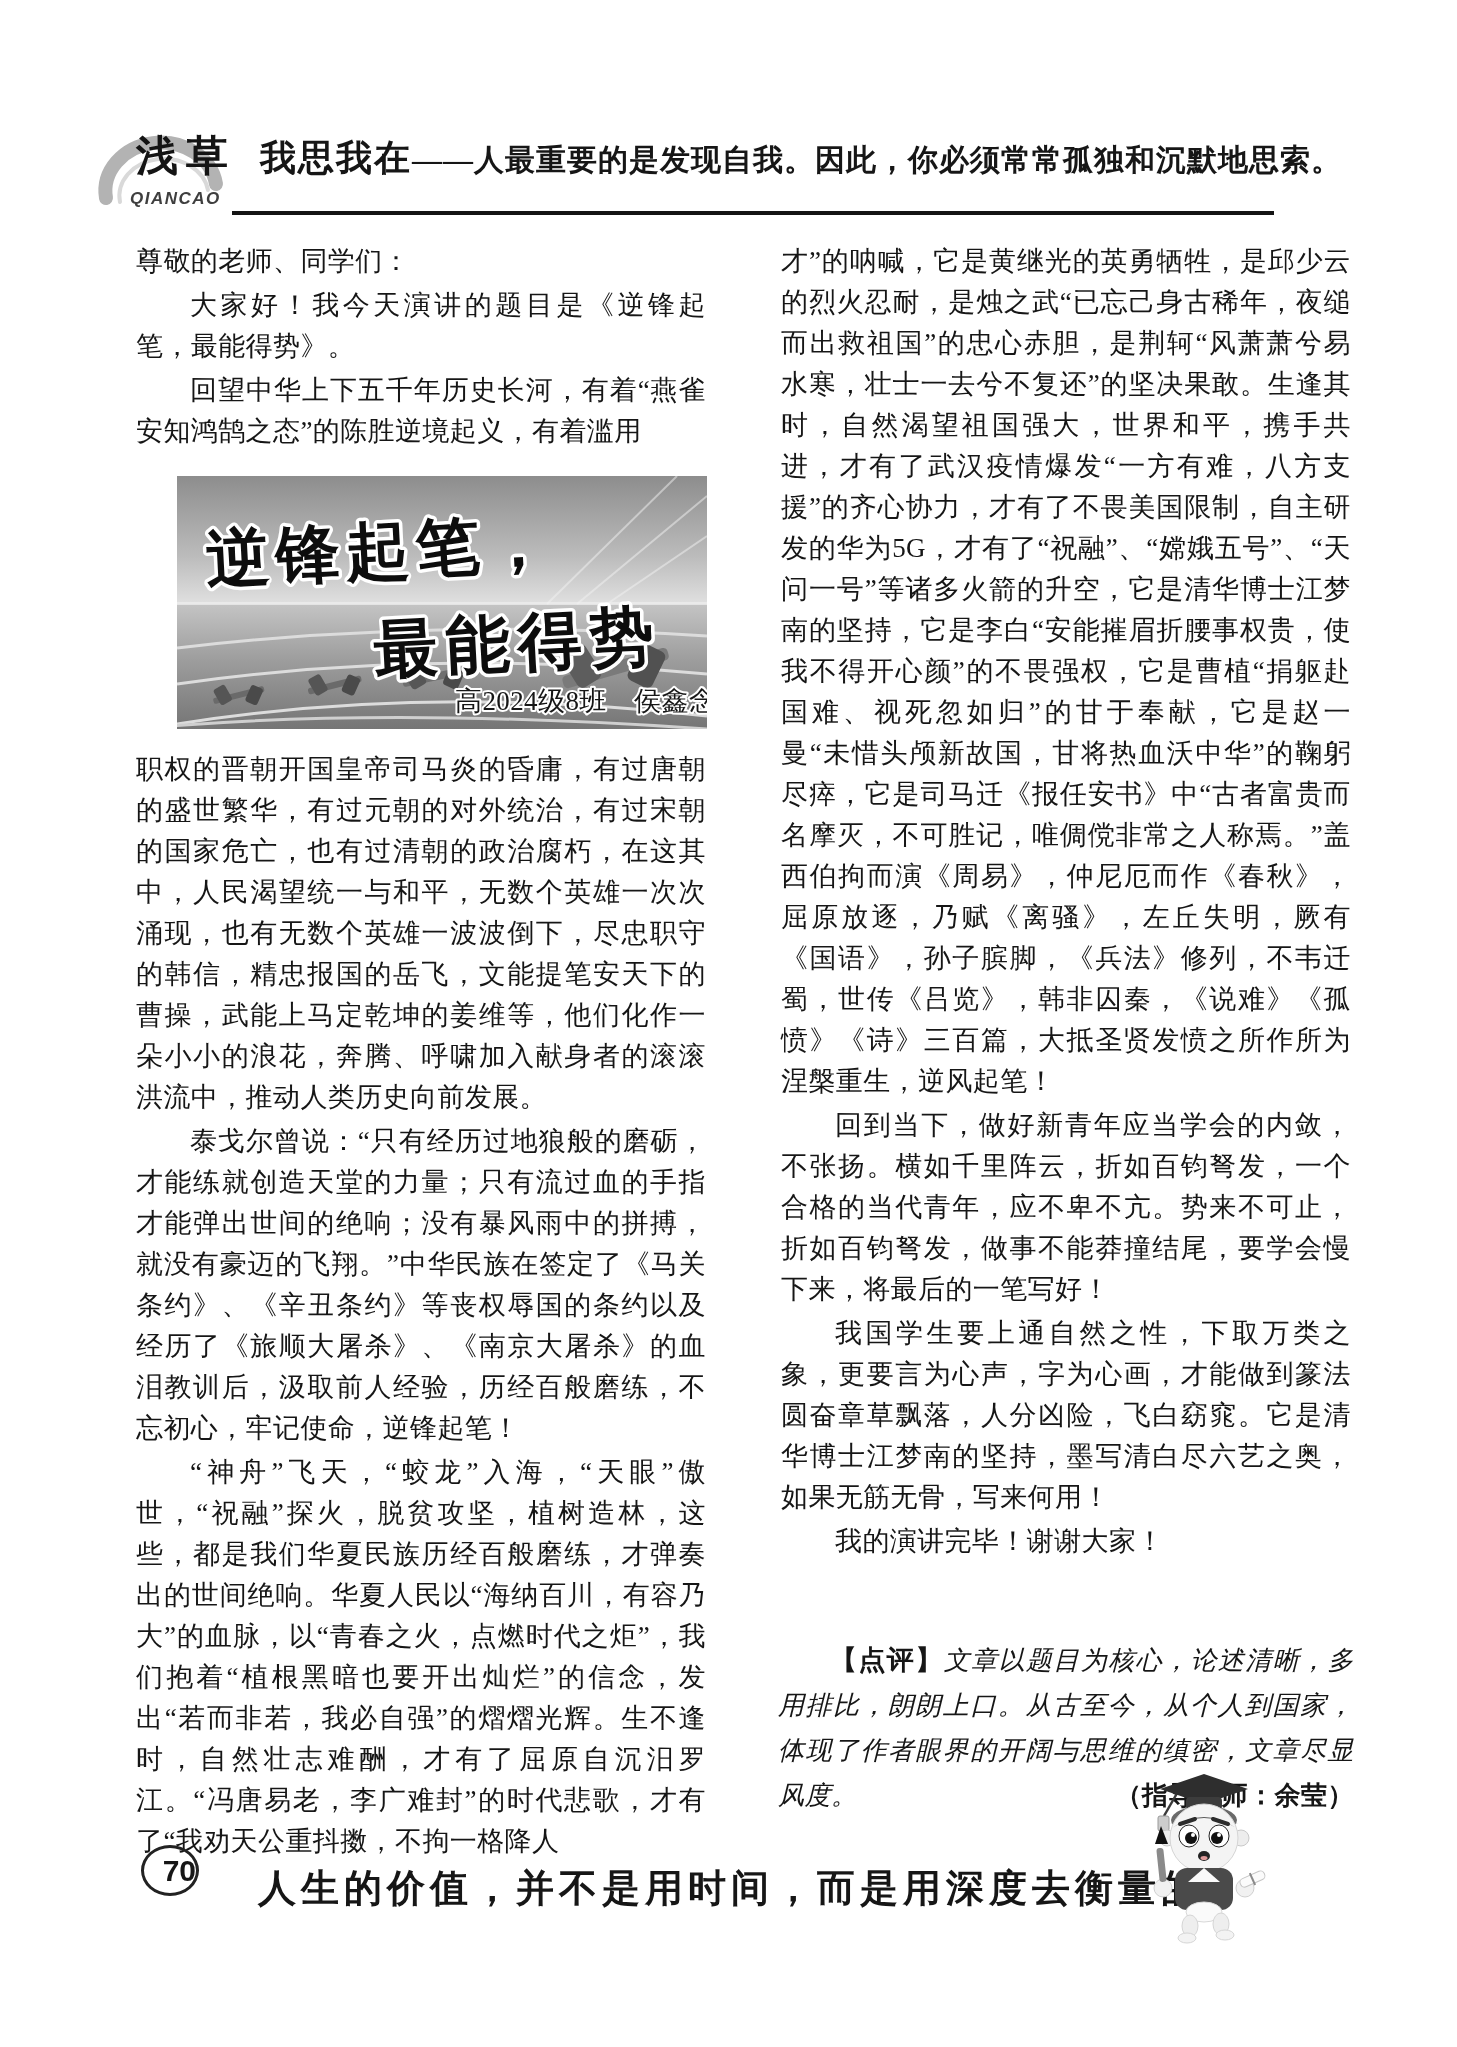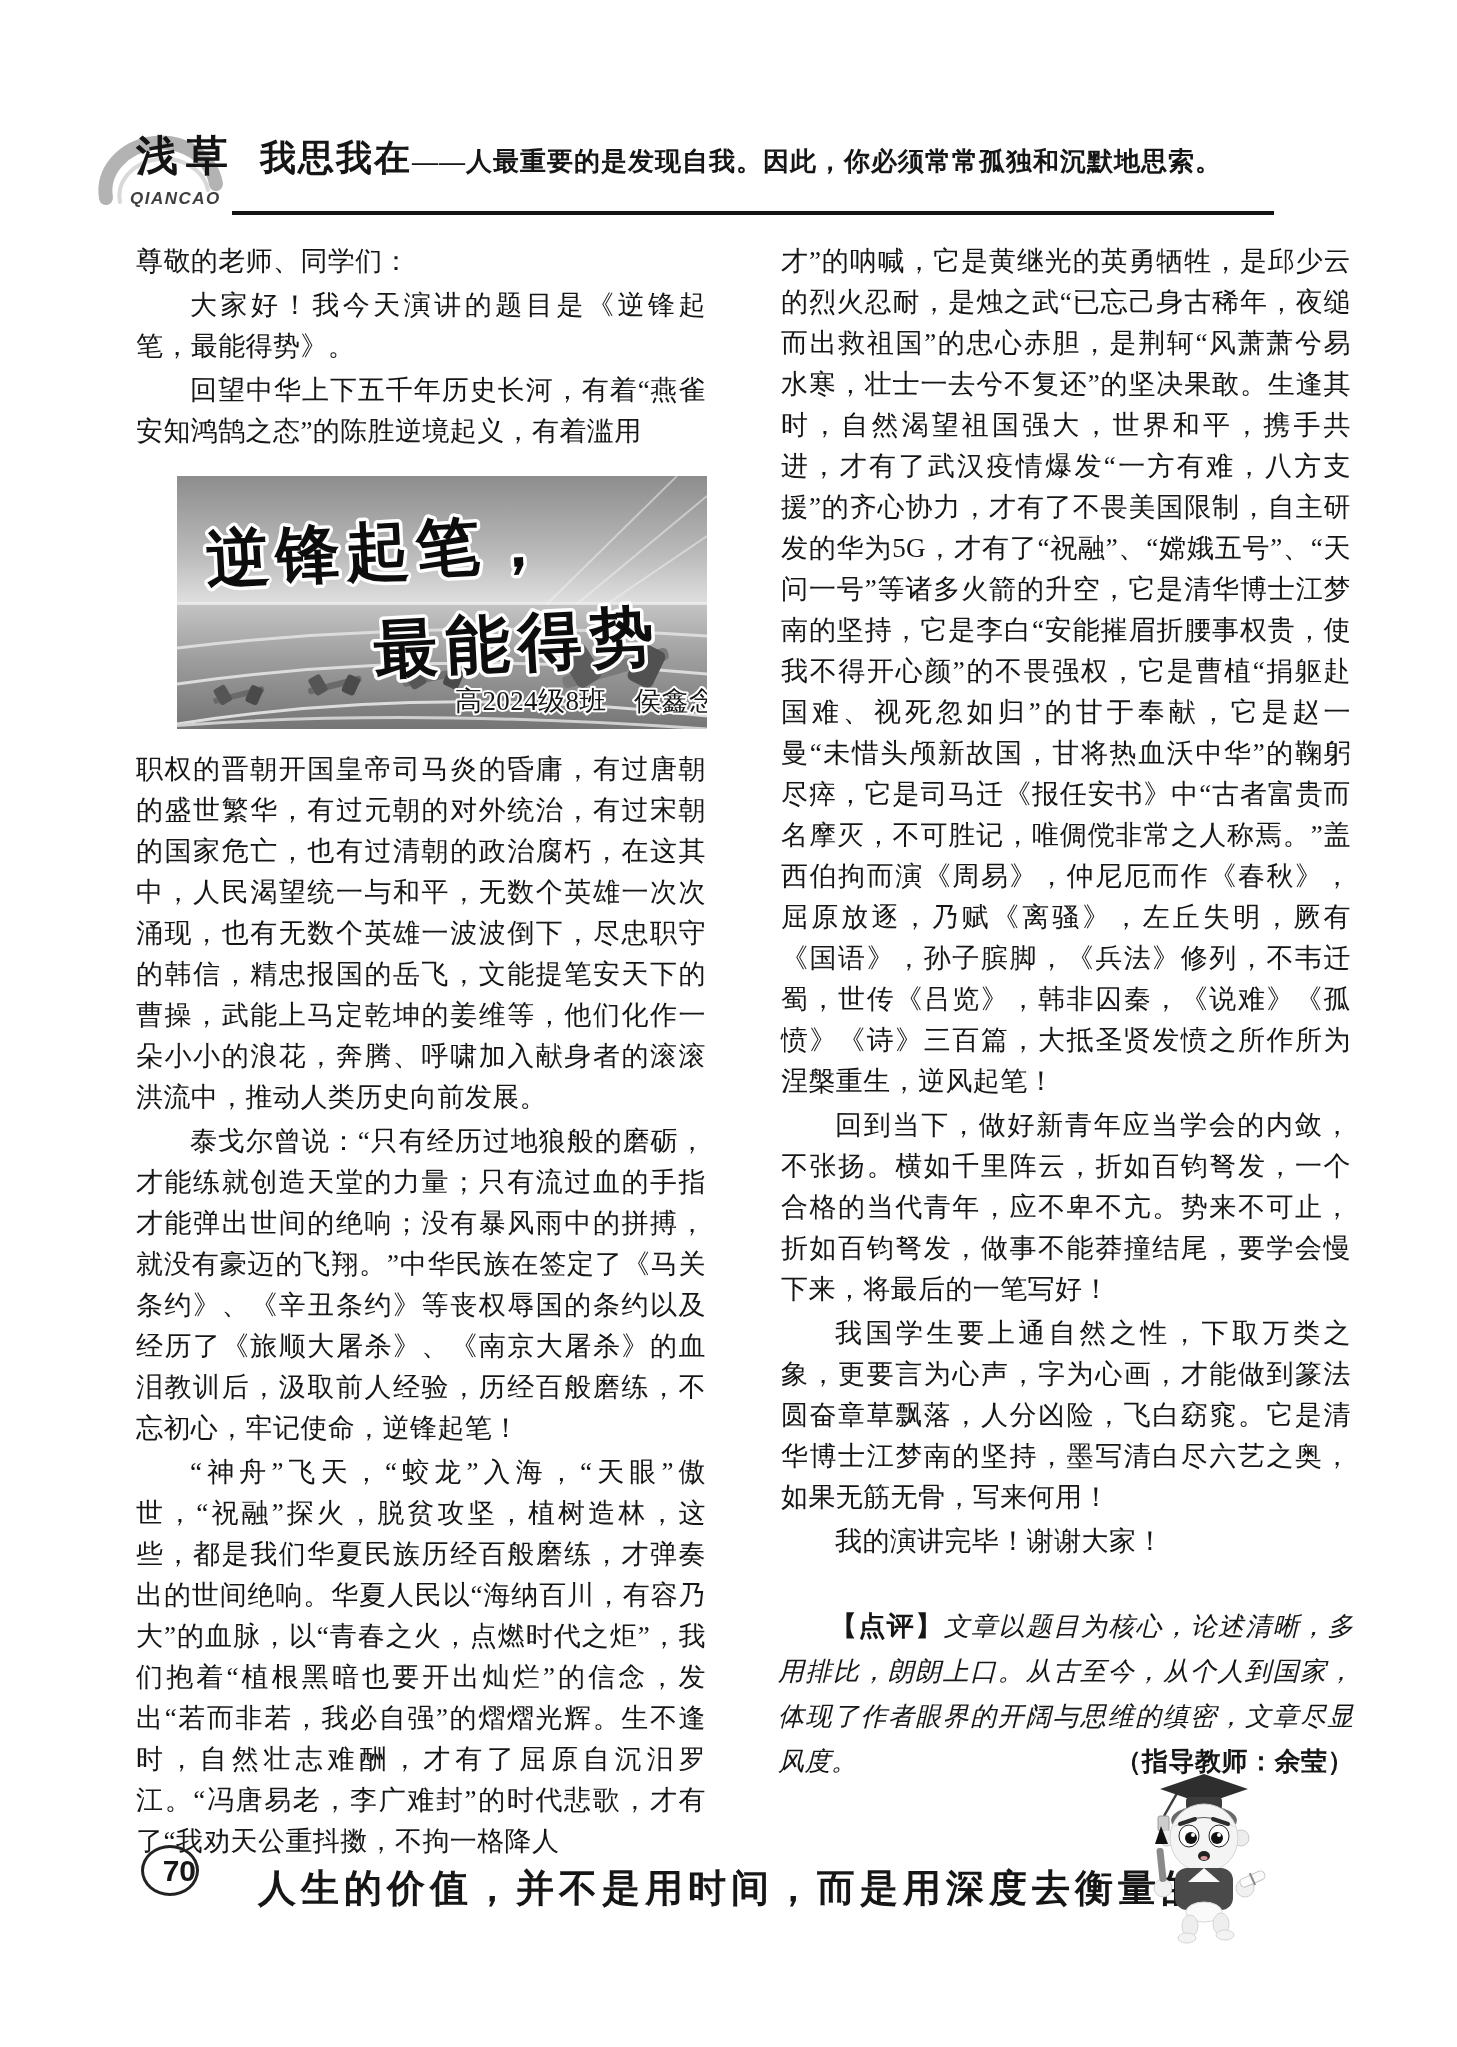--- a/index.html
+++ b/index.html
@@ -16,21 +16,21 @@
   .slogan {
     position:absolute; left:240px; top:134px; width:1040px;
     white-space:nowrap;
   }
   .slogan .strong {
     font-family:"Liberation Sans","DejaVu Sans",sans-serif;
     font-weight:bold; font-size:36px; letter-spacing:2px;margin-left:20px;
   }
   .slogan .rest {
     font-family:"Liberation Serif","DejaVu Serif",serif;
-    font-weight:600; font-size:26px; letter-spacing:1px;
+    font-weight:600; font-size:30px; letter-spacing:1px;
   }
   .header-rule {
     position:absolute; left:232px; top:211px; width:1042px; height:4px;
     background:#141414;
   }
   
   .col {
     position:absolute; top:238px; width:576px;
     font-size:27px; line-height:41px; letter-spacing:0.4px;
     text-align:justify;
@@ -39,21 +39,21 @@
   .col-right { left:778px; }
   .col p { margin:3px; }
   .col p.indent { text-indent:2em; }
   
   .banner {
     display:block; margin:24px 0 20px 44px;
     width:530px; height:253px;
   }
   
   .comment {
-    margin-top:42px; font-size:26px; line-height:45px;
+    margin-top:76px; font-size:26px; line-height:45px;
     text-indent:2em; letter-spacing:0.5px;
   }
   .comment .label {
     font-family:"Liberation Sans","DejaVu Sans",sans-serif;
     font-weight:bold; font-style:normal; font-size:27px;
   }
   .comment .ctext { font-style:italic; }
   .comment .teacher {
     font-family:"Liberation Sans","DejaVu Sans",sans-serif;
     font-weight:bold; font-style:normal; float:right;

